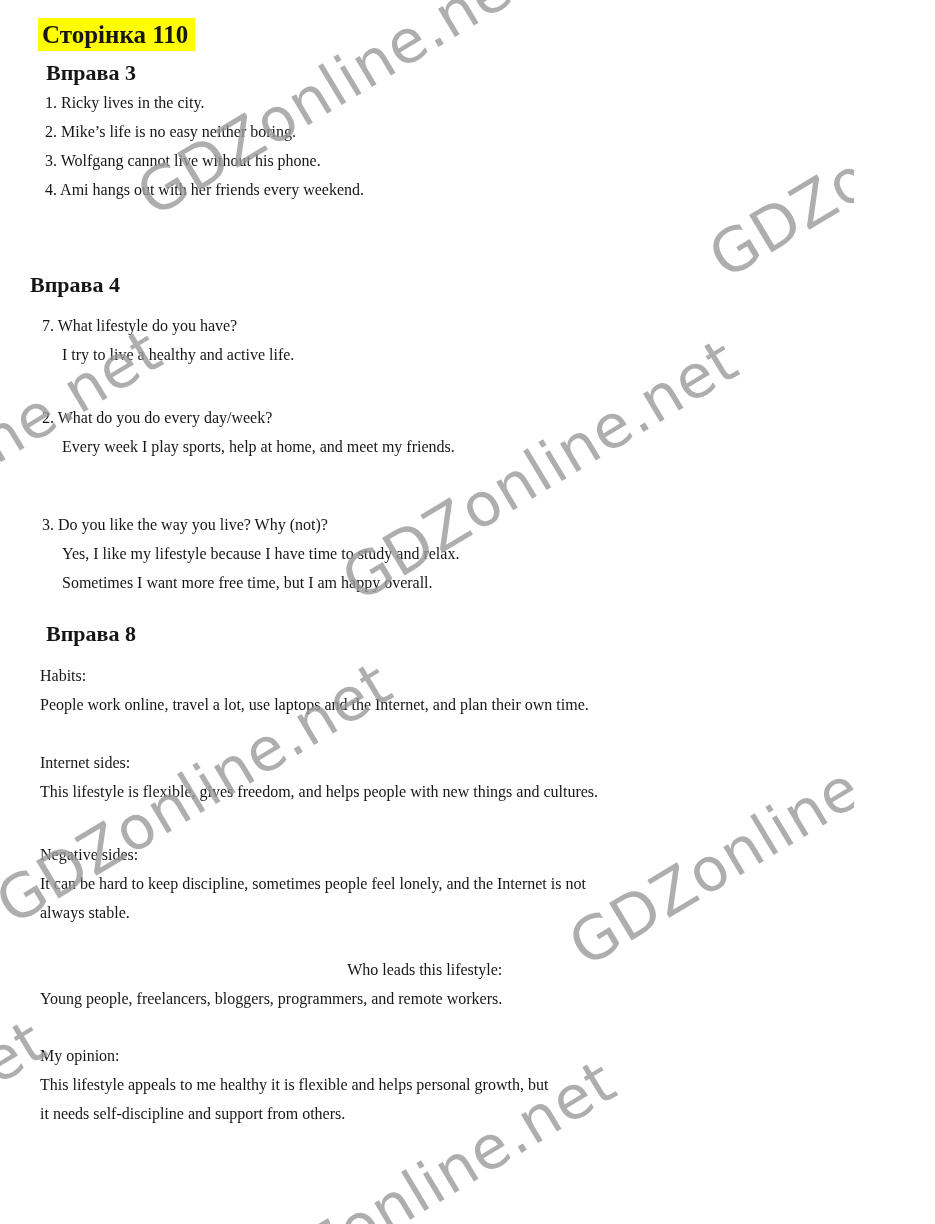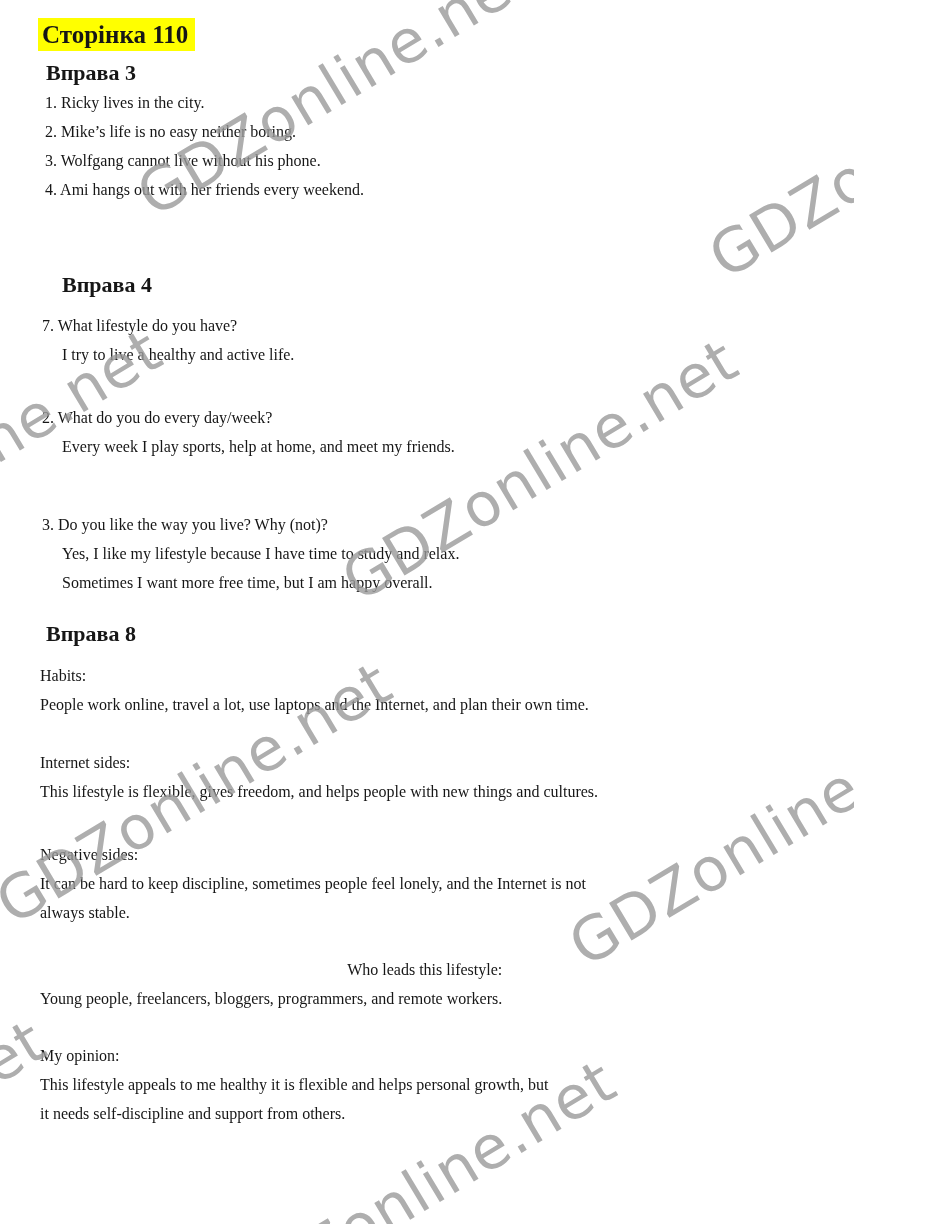--- a/index.html
+++ b/index.html
@@ -11,21 +11,21 @@
   .block{position:absolute;}
   .line{font-size:16px;line-height:29px;white-space:nowrap;}
   .answer{padding-left:20px;}
   .ex-heading{position:absolute;margin:6px;font-size:22px;font-weight:bold;line-height:30px;white-space:nowrap;}
 
   .page-title{position:absolute;left:38px;top:18px;display:inline-block;
     font-size:25px;font-weight:bold;line-height:31px;padding:1px 7px 1px 4px;white-space:nowrap;}
 
   .h-ex3{left:40px;top:52px;}
   .list3{left:45px;top:88px;}
-  .h-ex4{left:56px;top:264px;text-align:right;}
+  .h-ex4{left:24px;top:264px;text-align:right;}
   .qa1{left:42px;top:311px;}
   .qa2{left:42px;top:403px;}
   .qa3{left:42px;top:510px;}
   .h-ex5{left:40px;top:613px;}
   .sec-habits{left:40px;top:661px;}
   .sec-positive{left:40px;top:748px;}
   .sec-negative{left:40px;top:840px;}
   .sec-who{left:40px;top:955px;text-align:right;}
   .sec-opinion{left:40px;top:1041px;}
 

